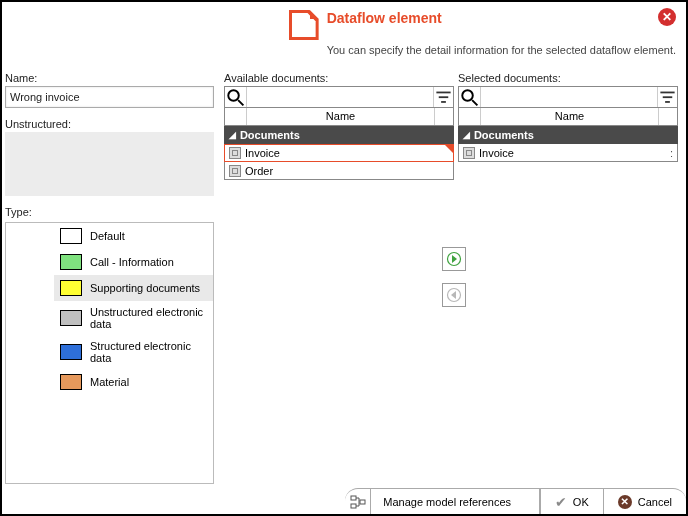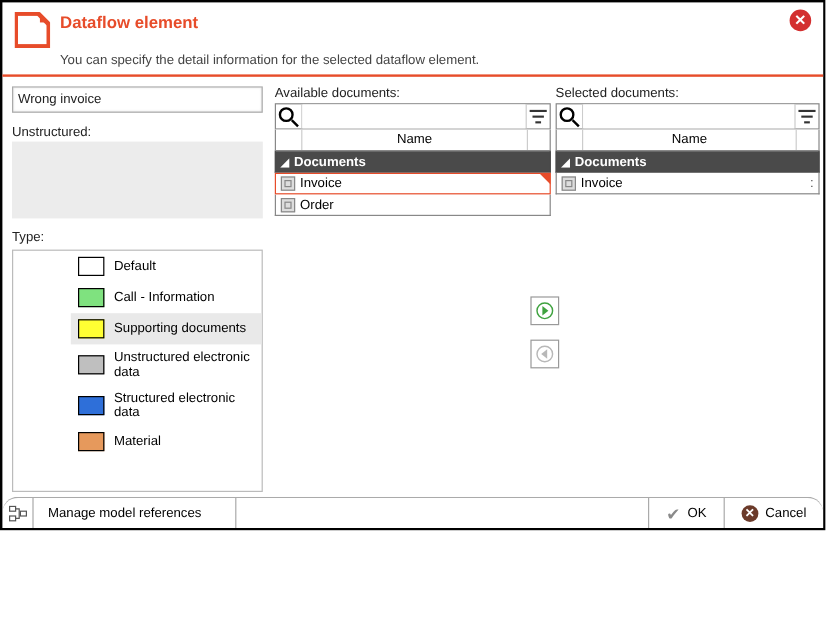--- a/index.html
+++ b/index.html
@@ -1,19 +1,19 @@
 <!DOCTYPE html>
 <html><head>
 <meta charset="utf-8">
 <style>
   * { box-sizing: border-box; font-family: "Segoe UI", Arial, sans-serif; }
   html,body { margin:0; padding:0; }
   .window {
-    width:688px; height:442px; border:2px solid #000;
-    background:#fff; position:relative; display:flex; flex-direction:column;
+    width:688px; height:516px; border:2px solid #000;
+    background:#fff; position:relative; display:flex; flex-direction:column;align-items:flex-end;
   }
   
   .hdr {
     display:flex; padding:8px 10px 6px 10px; position:relative;
   }
   .hdr-icon {
     width:30px; height:30px; position:relative; flex:0 0 30px; margin-right:8px;
   }
   .hdr-icon .page { position:absolute; inset:0;
     background:#e74c2a;
@@ -150,20 +150,21 @@
       <div class="hdr-title">Dataflow element</div>
       <div class="hdr-sub">You can specify the detail information for the selected dataflow element.</div>
     </div>
     <div class="hdr-close">✕</div>
   </div>
   <div class="hline"></div>
 
   <div class="body">
 
     <div class="col" style="padding-right:6px;">
+      <div class="lbl">Name:</div>
       <input class="name-input" value="Wrong invoice" style="">
       <div style="height:10px"></div>
       <div class="lbl">Unstructured:</div>
       <div class="desc-box"></div>
       <div style="height:10px"></div>
       <div class="lbl">Type:</div>
       <div class="type-list" id="type-list">
           <div class="type-item">
             <div class="swatch" style="background: rgb(255, 255, 255);"></div>
             <span>Default</span>

